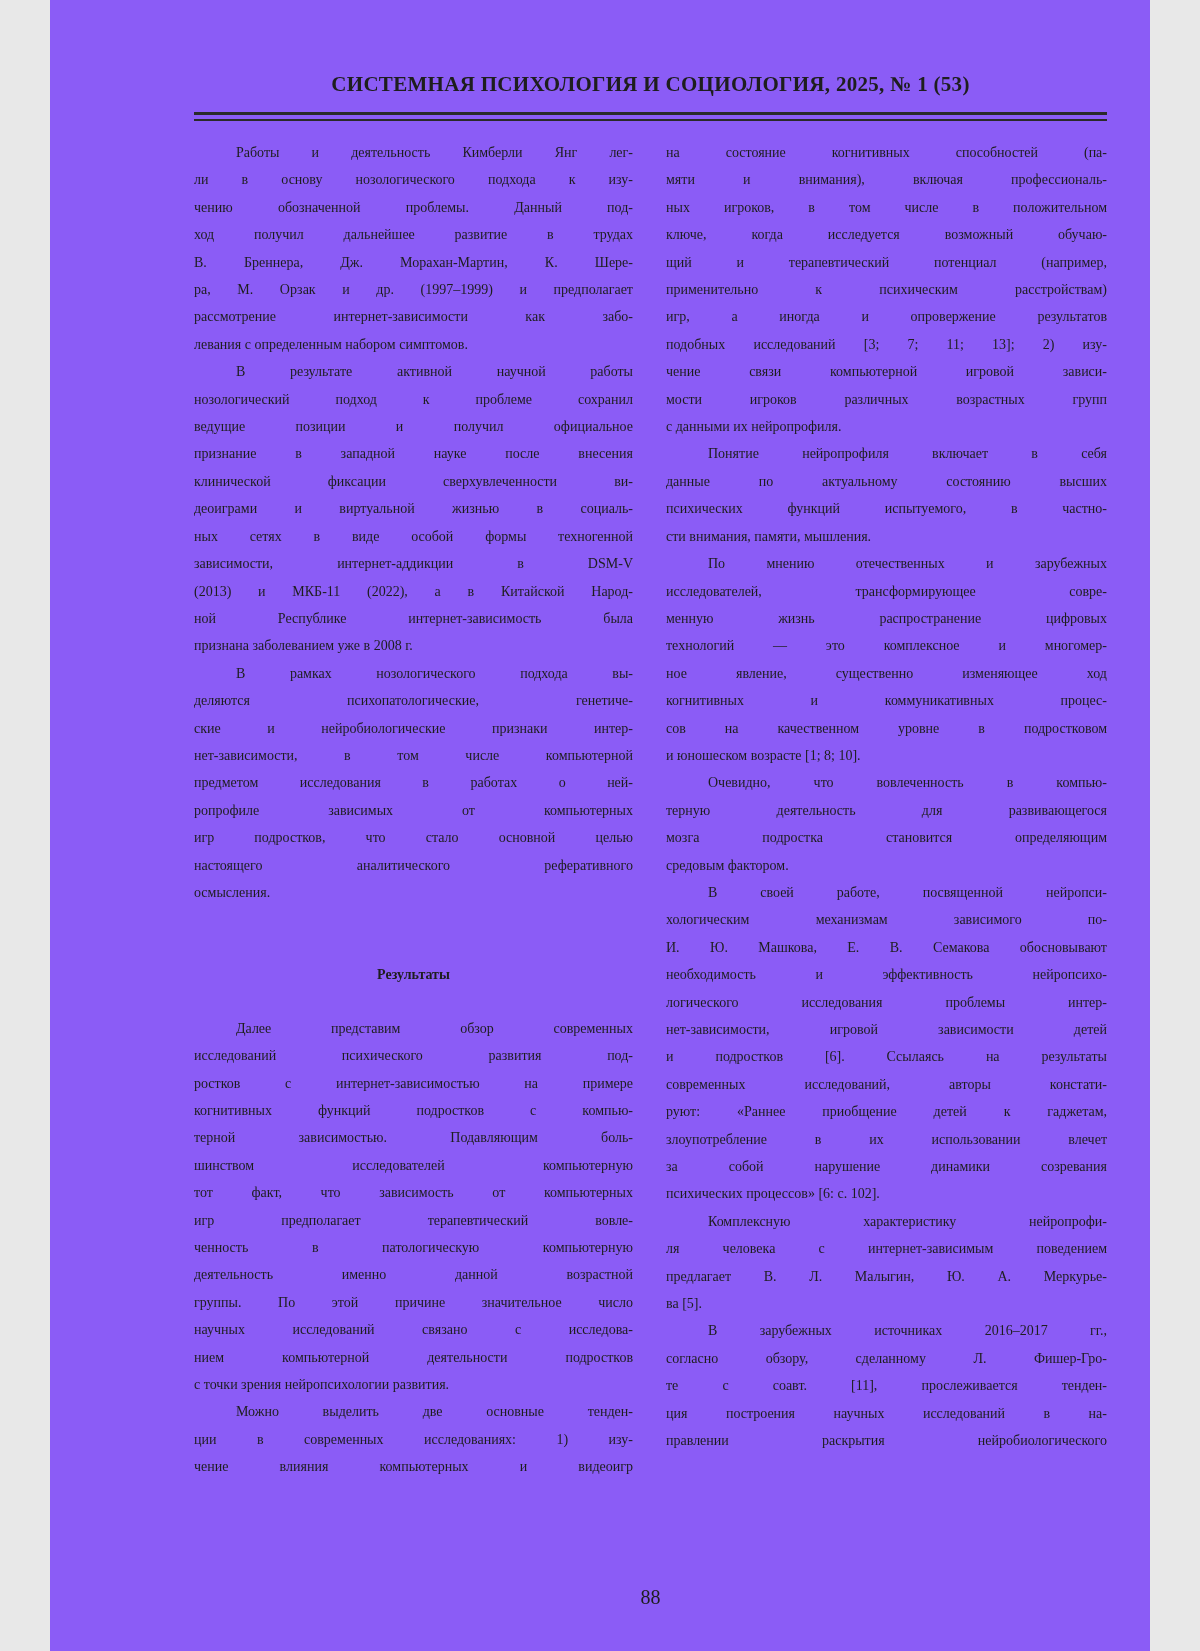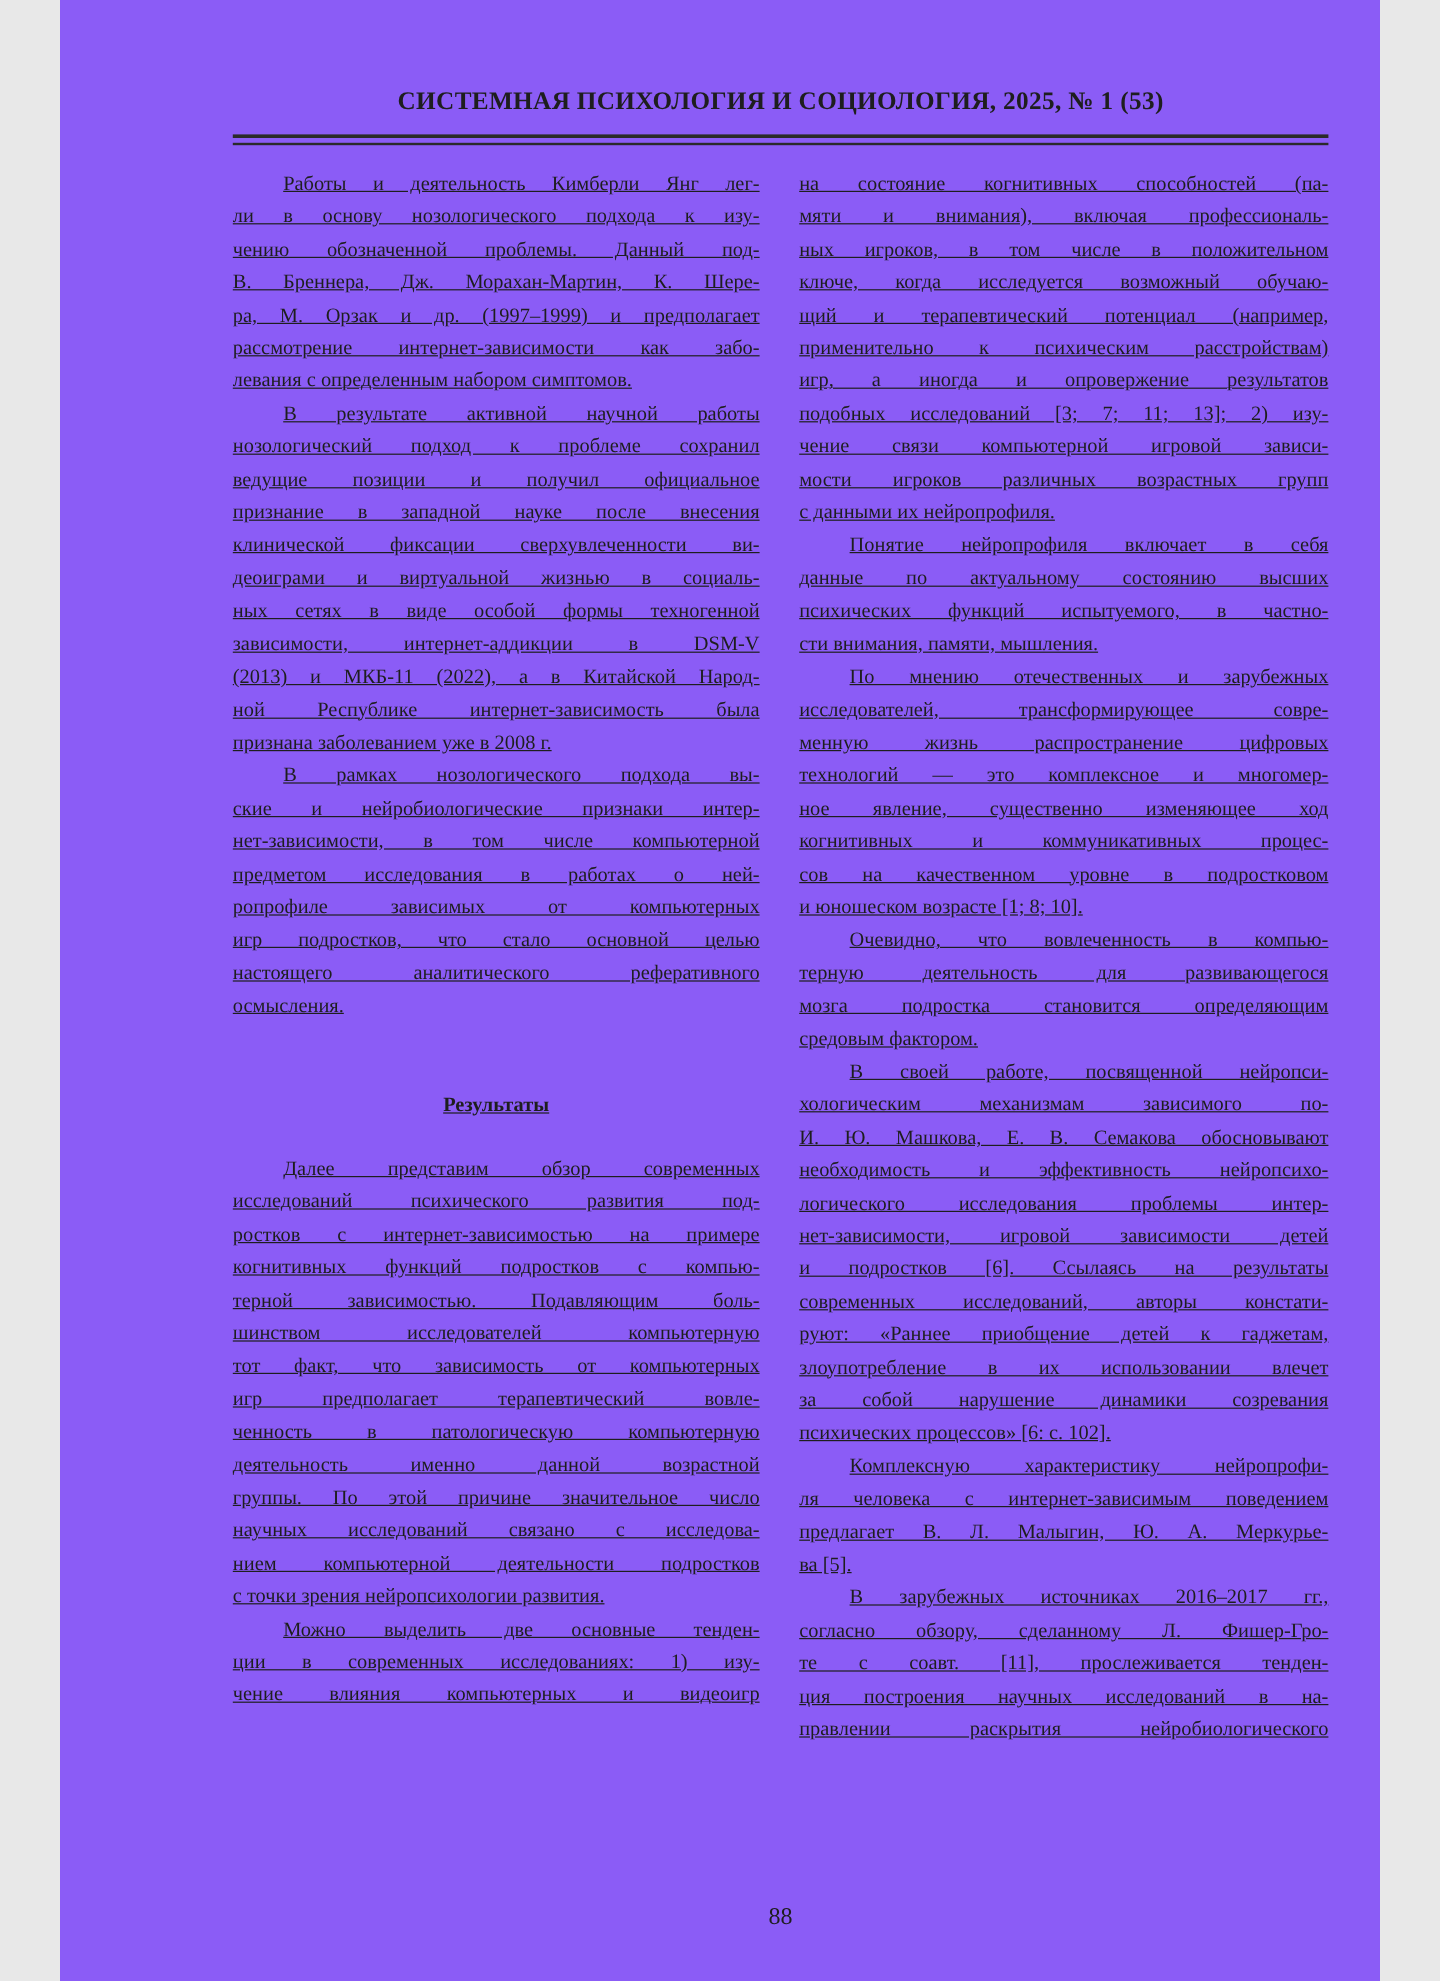--- a/index.html
+++ b/index.html
@@ -33,23 +33,22 @@
     left: 144px;
     width: 913px;
     top: 112px;
     height: 4px;
     border-top: 3px solid #2a2a2a;
     border-bottom: 2px solid #2a2a2a;
   }
   .column {
     position: absolute;
     top: 139px;
-    font-size: 17px;
+    font-size: 14px;
     line-height: 27.4px;
-    text-decoration: underline;
   }
   .column-left  { left: 144px; width: 439px; }
   .column-right { left: 616px; width: 441px; }
   .para { margin: 0; }
   .line {
     text-align: justify;
     text-align-last: justify;
     text-justify: inter-word;
     white-space: normal;
   }
@@ -76,40 +75,42 @@
 <div class="page">
   <div class="running-head">СИСТЕМНАЯ ПСИХОЛОГИЯ И СОЦИОЛОГИЯ, 2025, № 1 (53)</div>
 
   <div class="double-rule"></div>
 
   <div class="column column-left">
       <div class="para">
         <div class="line indent">Работы и деятельность Кимберли Янг лег-</div>
         <div class="line">ли в основу нозологического подхода к изу-</div>
         <div class="line">чению обозначенной проблемы. Данный под-</div>
+        <div class="line">ход получил дальнейшее развитие в трудах</div>
         <div class="line">В. Бреннера, Дж. Морахан-Мартин, К. Шере-</div>
         <div class="line">ра, М. Орзак и др. (1997–1999) и предполагает</div>
         <div class="line">рассмотрение интернет-зависимости как забо-</div>
         <div class="line end">левания с определенным набором симптомов.</div>
       </div>
       <div class="para">
         <div class="line indent">В результате активной научной работы</div>
         <div class="line">нозологический подход к проблеме сохранил</div>
         <div class="line">ведущие позиции и получил официальное</div>
         <div class="line">признание в западной науке после внесения</div>
         <div class="line">клинической фиксации сверхувлеченности ви-</div>
         <div class="line">деоиграми и виртуальной жизнью в социаль-</div>
         <div class="line">ных сетях в виде особой формы техногенной</div>
         <div class="line">зависимости, интернет-аддикции в DSM-V</div>
         <div class="line">(2013) и МКБ-11 (2022), а в Китайской Народ-</div>
         <div class="line">ной Республике интернет-зависимость была</div>
         <div class="line end">признана заболеванием уже в 2008 г.</div>
       </div>
       <div class="para">
         <div class="line indent">В рамках нозологического подхода вы-</div>
+        <div class="line">деляются психопатологические, генетиче-</div>
         <div class="line">ские и нейробиологические признаки интер-</div>
         <div class="line">нет-зависимости, в том числе компьютерной</div>
         <div class="line">предметом исследования в работах о ней-</div>
         <div class="line">ропрофиле зависимых от компьютерных</div>
         <div class="line">игр подростков, что стало основной целью</div>
         <div class="line">настоящего аналитического реферативного</div>
         <div class="line end">осмысления.</div>
       </div>
       <div class="col-heading">Результаты</div>
       <div class="para">

